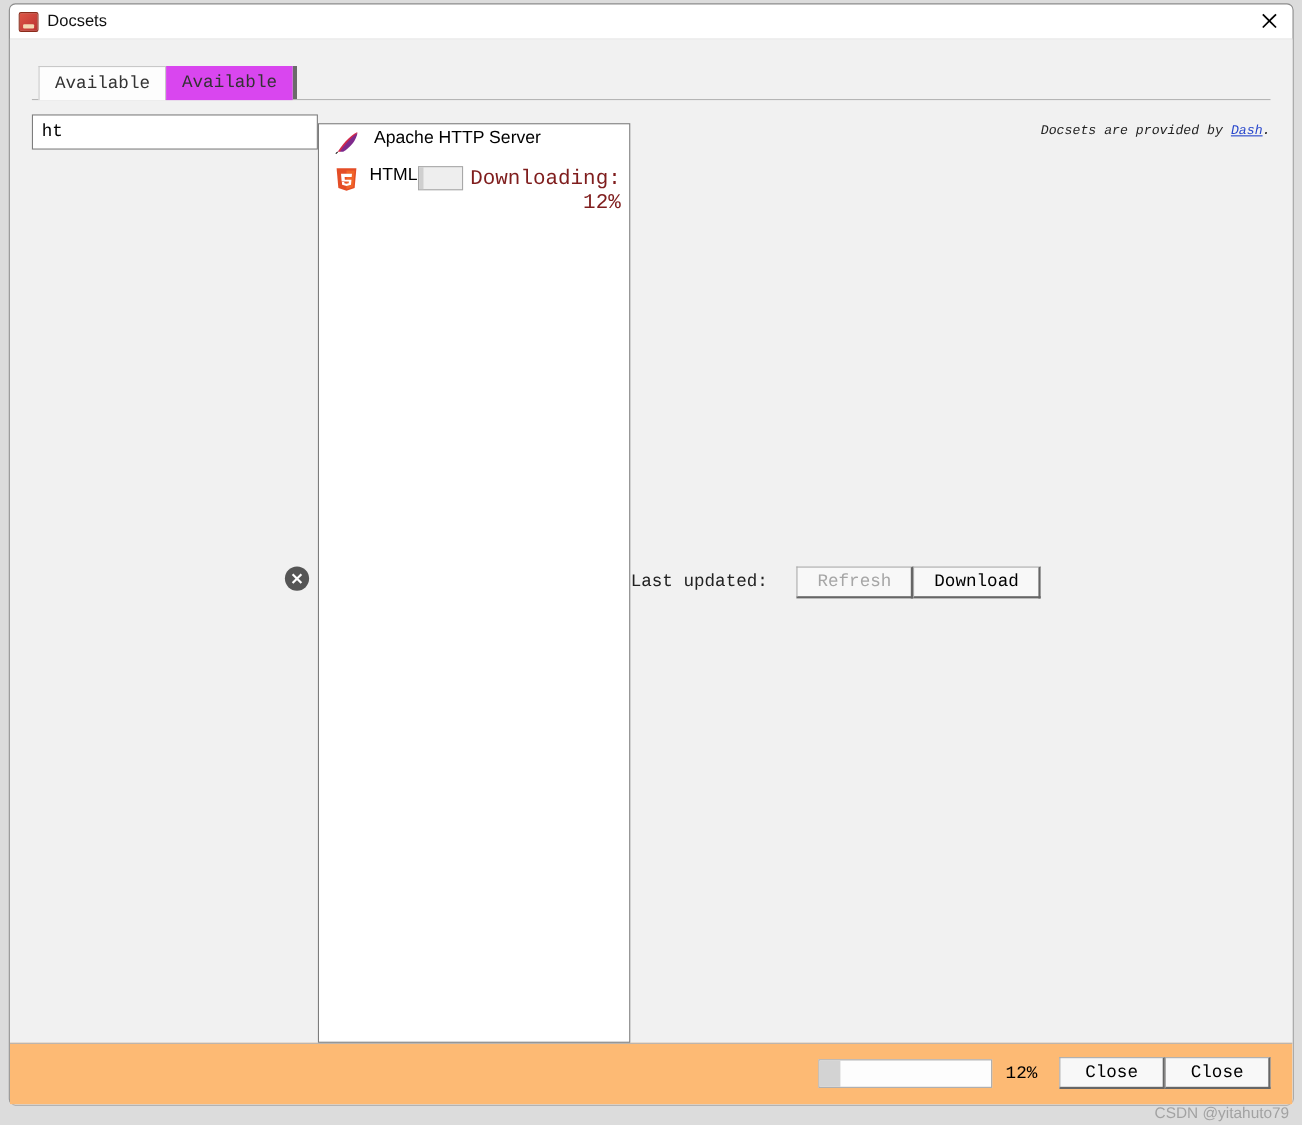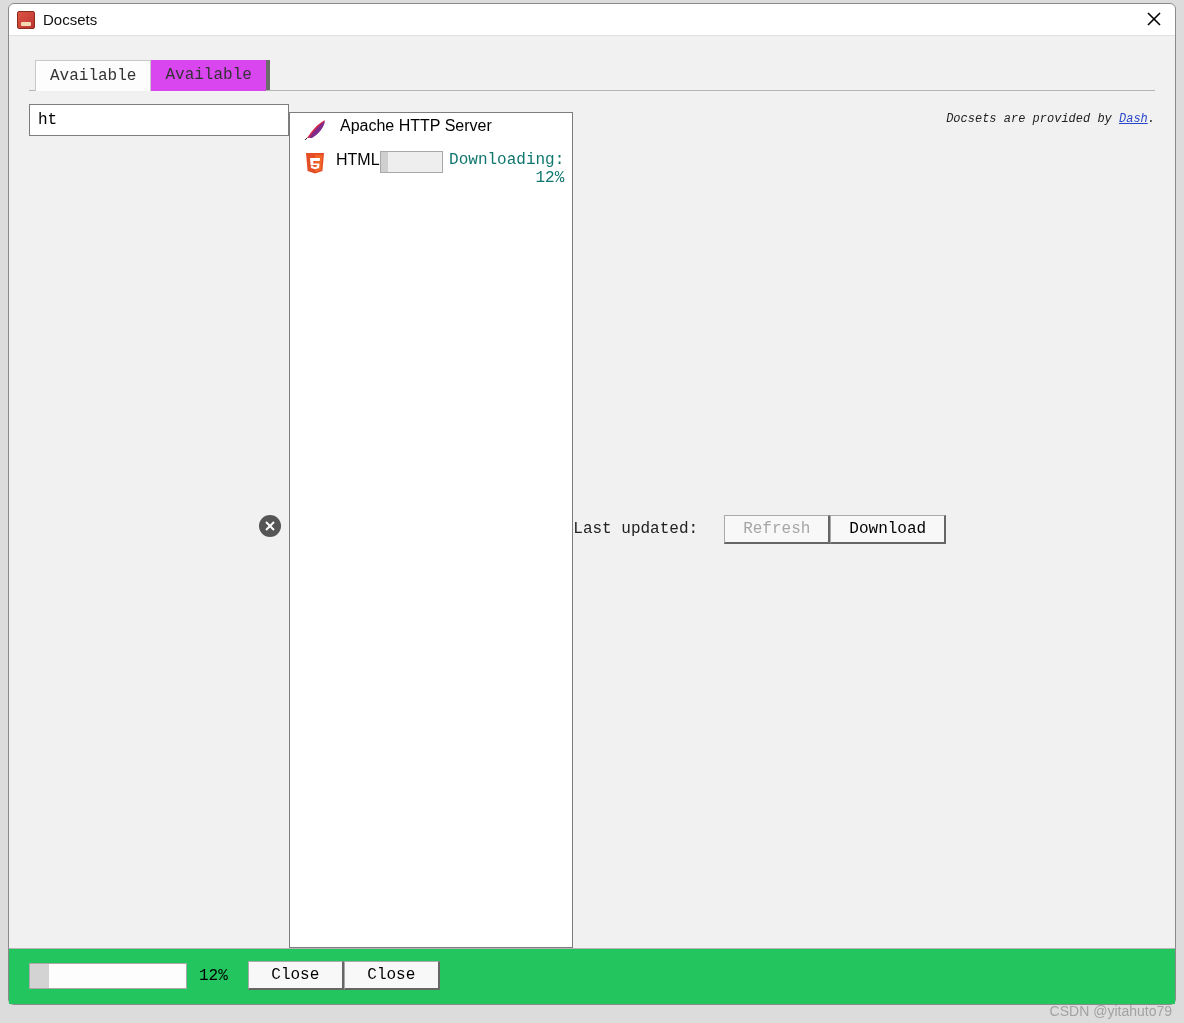--- a/index.html
+++ b/index.html
@@ -168,22 +168,22 @@
       background:#eee;
       margin-right:6px;
       position:relative;
     }
     .dl-progress .bar{
       position:absolute;left:0;top:0;bottom:0;
       background:#cfcfcf;
     }
     .dl-text{
       font-family:"Consolas","Courier New",monospace;
-      font-size:16px;
-      color:#0f766e;
+      font-size:19px;
+      color:#7f1d1d;
       width:148px;
       text-align:right;
       padding-right:2px;
     }
     .footer-row{
       display:flex;
       align-items:center;
       padding:12px 0 6px 0;
       font-family:"Consolas","Courier New",monospace;
       font-size:16px;
@@ -210,21 +210,22 @@
       font-style:italic;
       color:#222;
       padding:8px 0 14px 0;
     }
     .provided-row a{color:#2746cc;text-decoration:underline;cursor:pointer;}
     .bottom-bar{
       border-top:1px solid #b5b5b5;
       padding:12px 14px 14px 14px;
       display:flex;
       align-items:center;
-      background:#22c55e;
+      background:#fdba74;
+      justify-content:flex-end;
     }
     .bottom-progress{
       width:158px;height:26px;border:1px solid #a8a8a8;background:#fdfdfd;margin-right:12px;position:relative;
     }
     .bottom-progress .bar{position:absolute;left:0;top:0;bottom:0;background:#d3d3d3;}
     .percent-label{
       font-family:"Consolas","Courier New",monospace;
       font-size:16px;margin-right:20px;color:#000;
     }
     .watermark{

